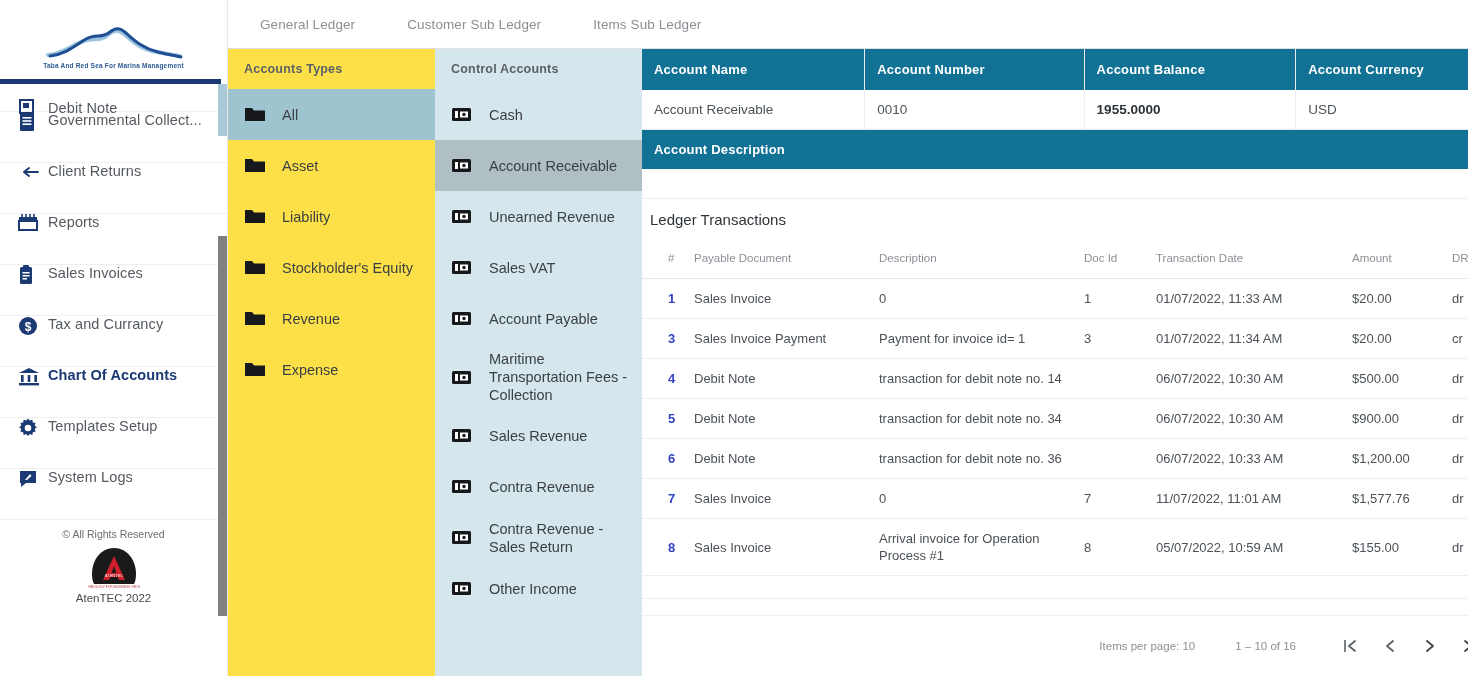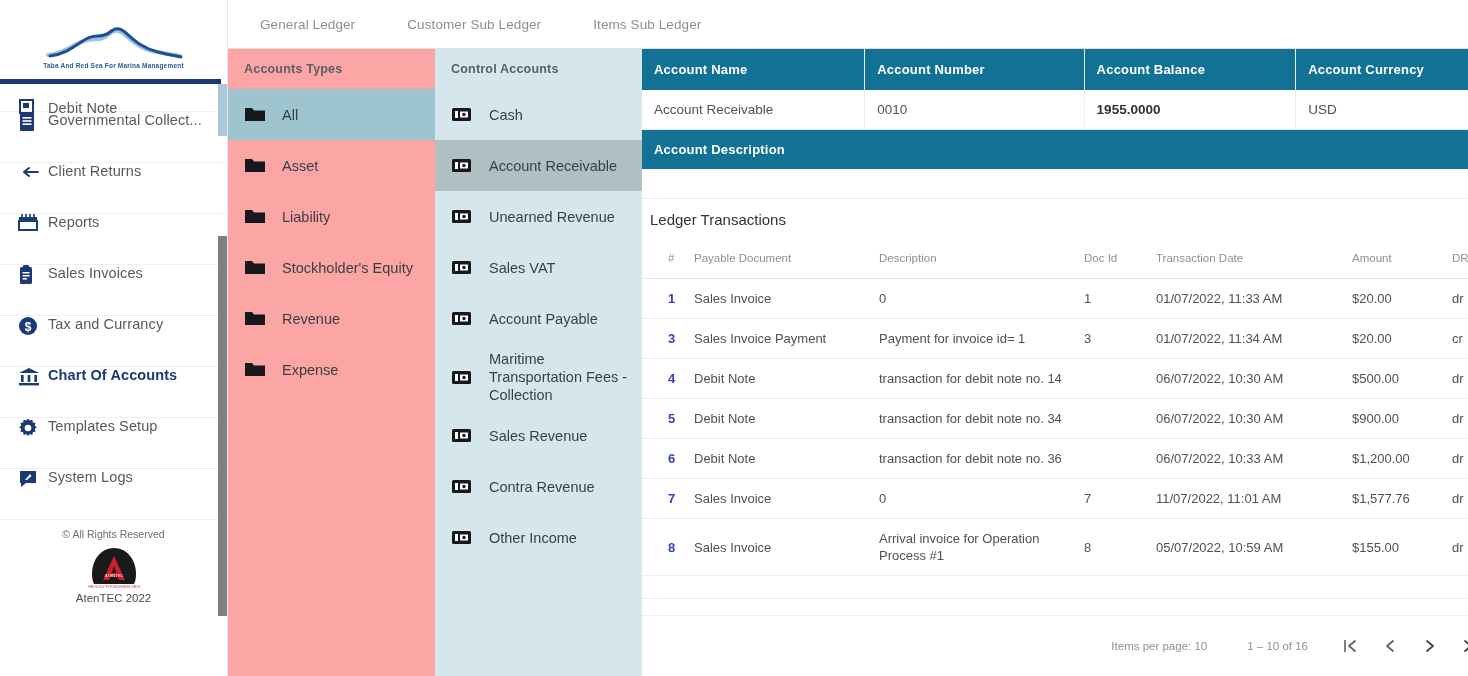--- a/index.html
+++ b/index.html
@@ -86,21 +86,21 @@
   .tab.active { color: #3c4148; font-weight: bold; }
   .tab.active::after {
     content: ""; position: absolute; left: 0; right: 0; bottom: 0;
     height: 3px; background: #34495e;
   }
 
   .body-row { flex: 1 1 auto; display: flex; min-height: 0; }
 
   
   .col-types {
-    width: 207px; flex: 0 0 207px; background: #fca5a5; position: relative;
+    width: 207px; flex: 0 0 207px; background: #fde047; position: relative;
   }
   .col-ctrl {
     width: 207px; flex: 0 0 207px; background: #d5e6ec; position: relative;
   }
   .col-head {
     height: 40px; display: flex; align-items: center; padding-left: 16px;
     font-size: 12.5px; font-weight: bold; color: #5b6166; letter-spacing: .2px;
   }
   .li {
     display: flex; align-items: center; min-height: 51px;
@@ -157,21 +157,21 @@
 
   .ghost-row { height: 14px; overflow: hidden; }
   .ghost-row td { color: #f3f3f3; border-bottom: none; padding-top: 2px; }
 
   .paginator {
     height: 61px; flex: 0 0 61px; display: flex; align-items: center;
     justify-content: flex-end; padding-right: 16px; background: #fff;
     border-top: 1px solid #f0f0f0;
   }
   .pg-label { font-size: 11.5px; color: #8b9096; margin-right: 40px; }
-  .pg-range { font-size: 11.5px; color: #8b9096; margin-right: 22px; }
+  .pg-range { font-size: 11.5px; color: #8b9096; margin-right: 34px; }
   .pg-btn {
     width: 40px; height: 40px; display: flex; align-items: center; justify-content: center;
     color: #5d6368; cursor: pointer; font-size: 15px;
   }
   .pg-btn svg { display: block; }
 </style>
 </head>
 <body>
 
 <div class="app">
@@ -462,20 +462,31 @@
               <svg width="22" height="17" viewBox="0 0 22 17">
                 <rect x="1" y="2" width="19" height="13" rx="1.5" fill="#17181c"></rect>
                 <rect x="4" y="5" width="3" height="7" fill="#fff"></rect>
                 <rect x="9" y="5.5" width="8" height="6" fill="#fff"></rect>
                 <circle cx="13" cy="8.5" r="1.7" fill="#17181c"></circle>
               </svg>
             </span>
           <span class="li-txt">Contra Revenue</span>
         </div>
 
+        <div class="li">
+          <span class="li-ico">
+              <svg width="22" height="17" viewBox="0 0 22 17">
+                <rect x="1" y="2" width="19" height="13" rx="1.5" fill="#17181c"></rect>
+                <rect x="4" y="5" width="3" height="7" fill="#fff"></rect>
+                <rect x="9" y="5.5" width="8" height="6" fill="#fff"></rect>
+                <circle cx="13" cy="8.5" r="1.7" fill="#17181c"></circle>
+              </svg>
+            </span>
+          <span class="li-txt">Contra Revenue - Sales Return</span>
+        </div>
 
         <div class="li">
           <span class="li-ico">
               <svg width="22" height="17" viewBox="0 0 22 17">
                 <rect x="1" y="2" width="19" height="13" rx="1.5" fill="#17181c"></rect>
                 <rect x="4" y="5" width="3" height="7" fill="#fff"></rect>
                 <rect x="9" y="5.5" width="8" height="6" fill="#fff"></rect>
                 <circle cx="13" cy="8.5" r="1.7" fill="#17181c"></circle>
               </svg>
             </span>

